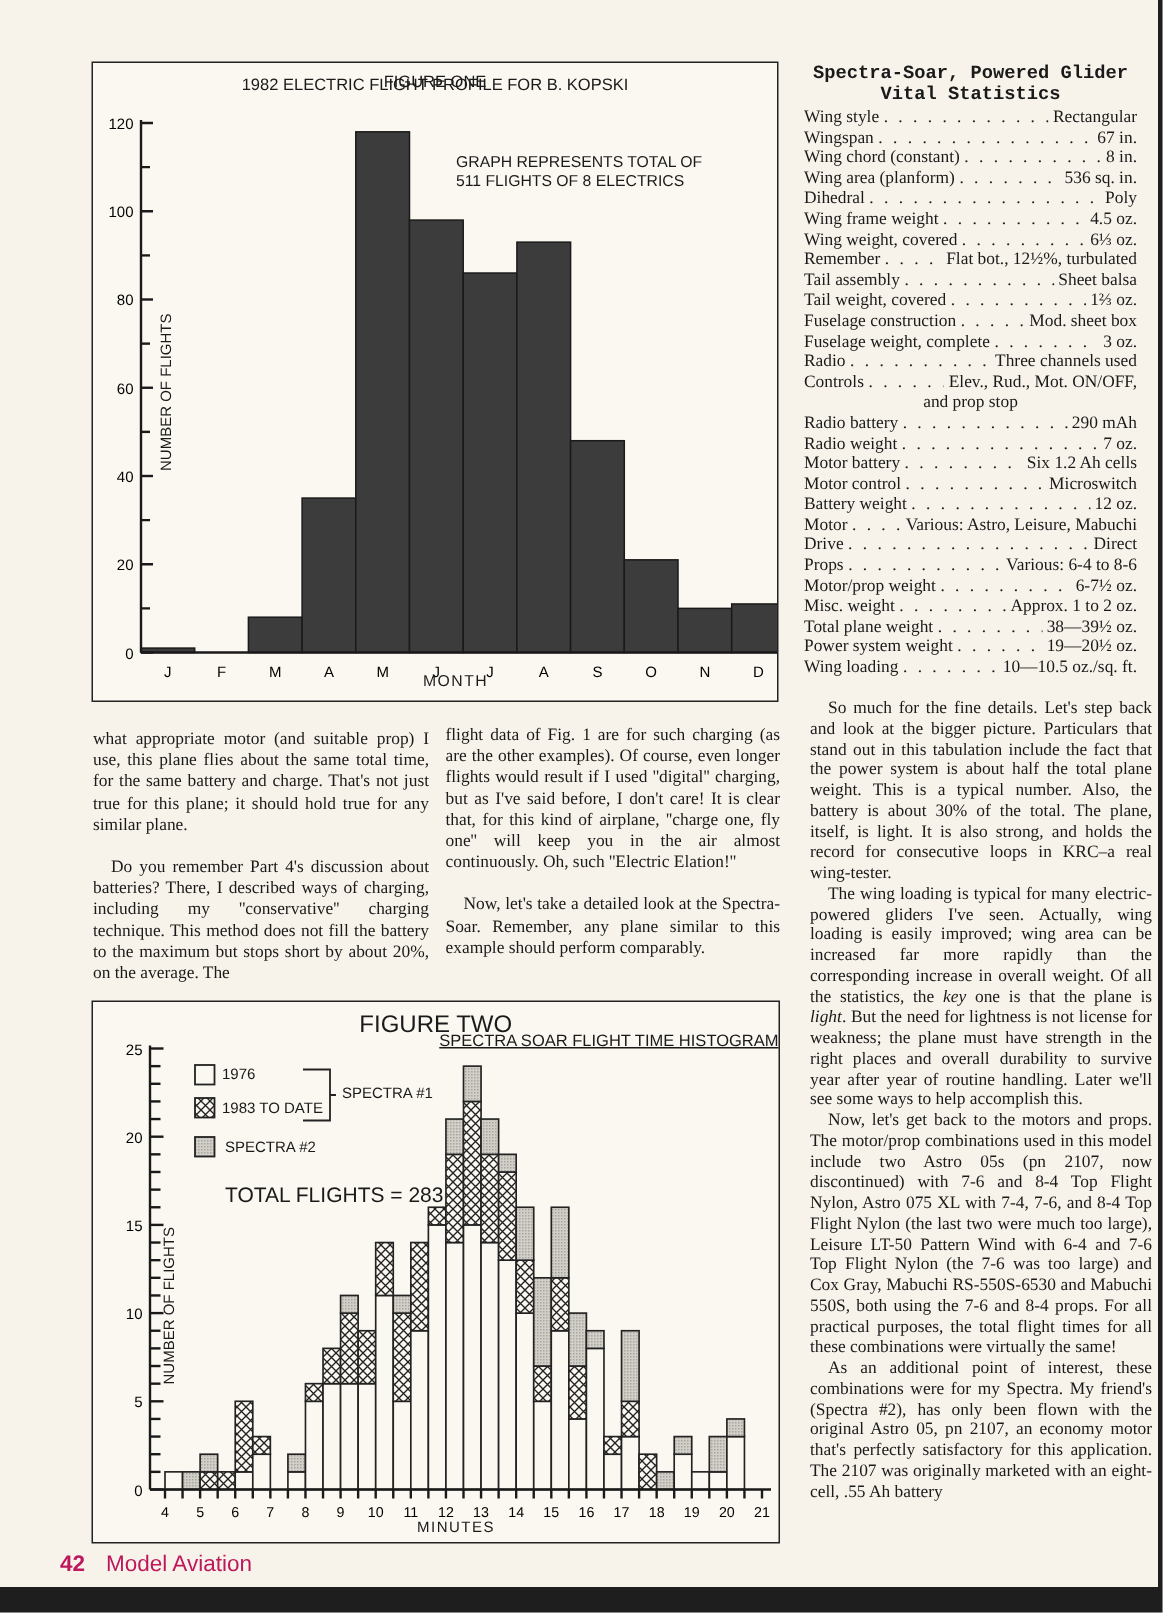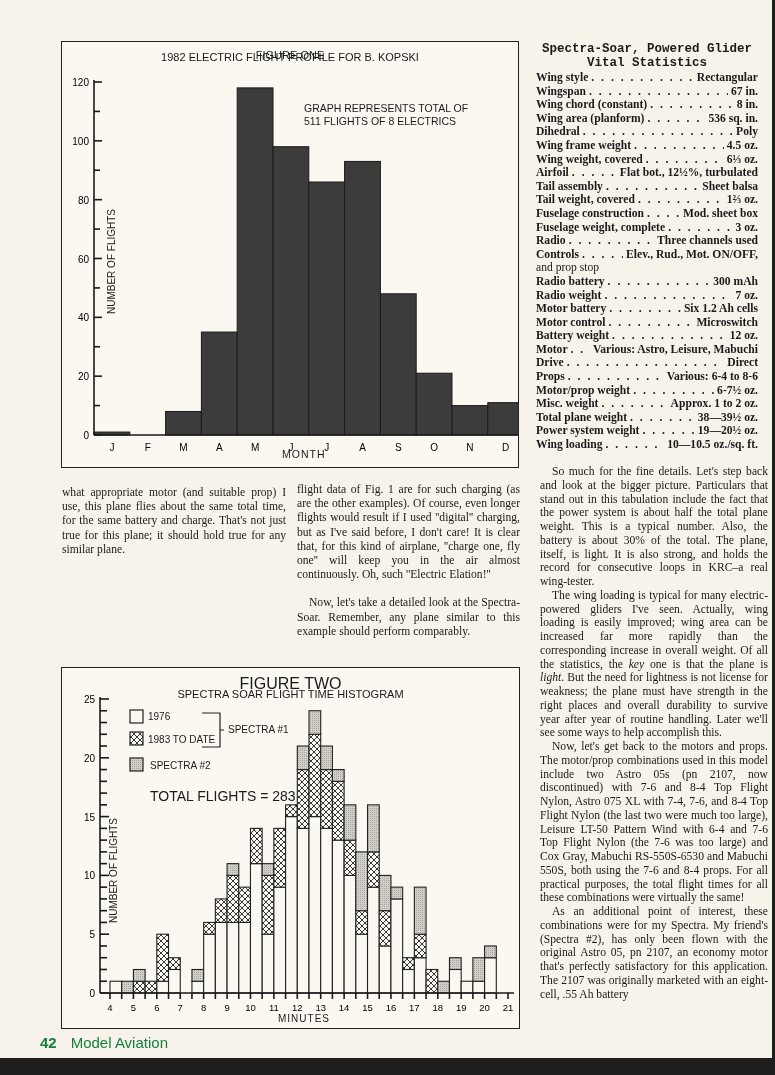--- a/index.html
+++ b/index.html
@@ -7,27 +7,27 @@
   .page{position:absolute;left:0;top:0;width:772px;height:1058px;background:#f7f3ea;}
   .fig{position:absolute;background:#fbf8f1;border:1.5px solid #222;box-sizing:border-box;}
   .fig svg{position:absolute;left:0;top:0;}
   .sans{font-family:"Liberation Sans",sans-serif;}
   .col{position:absolute;font-size:11.6px;line-height:14.2px;text-align:justify;}
   .col p{margin:0;text-indent:12px;}
   .col p.noind{text-indent:0;}
   .col p.gap{margin-top:14px;}
   .stats{position:absolute;left:536px;top:42px;width:222px;font-size:11.6px;line-height:13.6px;}
   .stats h3{margin:0;text-align:center;font-size:12.5px;line-height:14px;font-weight:bold;font-family:Liberation Mono, monospace;}
-  .row{display:flex;align-items:center;white-space:nowrap;overflow:hidden;font-weight:bold;}
+  .row{display:flex;align-items:center;white-space:nowrap;overflow:hidden;}
   .row .k{flex:none;}
   .row .d{flex:1;overflow:hidden;margin:0 3px;letter-spacing:2px;}
   .row .d::before{content:". . . . . . . . . . . . . . . . . . . . . . . . . . . . . . . . . . . . . . . . . . .";}
   .row .v{flex:none;}
-  .row2{text-align:left;}
-  .footer{position:absolute;left:40px;top:1034px;font-family:"Liberation Sans",sans-serif;font-size:15px;color:#15803d;}
+  .row2{text-align:center;}
+  .footer{position:absolute;left:40px;top:1034px;font-family:"Liberation Sans",sans-serif;font-size:15px;color:#be185d;}
   .footer span{margin-right:14px;font-weight:bold;}
   .bar1{fill:#3c3c3c;stroke:#1a1a1a;stroke-width:1;}
   .tick{stroke:#1a1a1a;stroke-width:1.6;}
 </style>
 </head>
 <body>
 
 <div class="page">
 
   <div class="fig" style="left:61px;top:41px;width:458px;height:427px;">
@@ -137,21 +137,21 @@
           <span class="k">Wing frame weight</span>
           <span class="d"></span>
           <span class="v">4.5 oz.</span>
         </div>
         <div class="row">
           <span class="k">Wing weight, covered</span>
           <span class="d"></span>
           <span class="v">6⅓ oz.</span>
         </div>
         <div class="row">
-          <span class="k">Airfoil</span>
+          <span class="k">Remember</span>
           <span class="d"></span>
           <span class="v">Flat bot., 12½%, turbulated</span>
         </div>
         <div class="row">
           <span class="k">Tail assembly</span>
           <span class="d"></span>
           <span class="v">Sheet balsa</span>
         </div>
         <div class="row">
           <span class="k">Tail weight, covered</span>
@@ -175,21 +175,21 @@
         </div>
         <div class="row">
           <span class="k">Controls</span>
           <span class="d"></span>
           <span class="v">Elev., Rud., Mot. ON/OFF,</span>
         </div>
         <div class="row2">and prop stop</div>
         <div class="row">
           <span class="k">Radio battery</span>
           <span class="d"></span>
-          <span class="v">300 mAh</span>
+          <span class="v">290 mAh</span>
         </div>
         <div class="row">
           <span class="k">Radio weight</span>
           <span class="d"></span>
           <span class="v">7 oz.</span>
         </div>
         <div class="row">
           <span class="k">Motor battery</span>
           <span class="d"></span>
           <span class="v">Six 1.2 Ah cells</span>
@@ -242,20 +242,21 @@
         <div class="row">
           <span class="k">Wing loading</span>
           <span class="d"></span>
           <span class="v">10—10.5 oz./sq. ft.</span>
         </div>
       </div>
   </div>
 
   <div class="col" style="left:62px;top:486px;width:224px;">
     <p class="noind">what appropriate motor (and suitable prop) I use, this plane flies about the same total time, for the same battery and charge. That's not just true for this plane; it should hold true for any similar plane.</p>
+    <p class="gap">Do you remember Part 4's discussion about batteries? There, I described ways of charging, including my ''conservative'' charging technique. This method does not fill the battery to the maximum but stops short by about 20%, on the average. The</p>
   </div>
 
   <div class="col" style="left:297px;top:483px;width:223px;">
     <p class="noind">flight data of Fig. 1 are for such charging (as are the other examples). Of course, even longer flights would result if I used ''digital'' charging, but as I've said before, I don't care! It is clear that, for this kind of airplane, ''charge one, fly one'' will keep you in the air almost continuously. Oh, such ''Electric Elation!''</p>
     <p class="gap">Now, let's take a detailed look at the Spectra-Soar. Remember, any plane similar to this example should perform comparably.</p>
   </div>
 
   <div class="col" style="left:540px;top:465px;width:228px;line-height:13.75px;">
     <p>So much for the fine details. Let's step back and look at the bigger picture. Particulars that stand out in this tabulation include the fact that the power system is about half the total plane weight. This is a typical number. Also, the battery is about 30% of the total. The plane, itself, is light. It is also strong, and holds the record for consecutive loops in KRC–a real wing-tester.</p>
     <p><span>The wing loading is typical for many electric-powered gliders I've seen. Actually, wing loading is easily improved; wing area can be increased far more rapidly than the corresponding increase in overall weight. Of all the statistics, the </span><i>key</i><span> one is that the plane is </span><i>light</i><span>. But the need for lightness is not license for weakness; the plane must have strength in the right places and overall durability to survive year after year of routine handling. Later we'll see some ways to help accomplish this.</span></p>
@@ -425,21 +426,21 @@
           <text x="422.5882352941176" y="343" text-anchor="middle" font-size="9.5" font-family="Liberation Sans, sans-serif">20</text>
           <text x="446" y="343" text-anchor="middle" font-size="9.5" font-family="Liberation Sans, sans-serif">21</text>
         </g>
 
       <rect x="68" y="42" width="13" height="13" fill="#fbf8f1" stroke="#222" stroke-width="1.2"></rect>
       <rect x="68" y="64" width="13" height="13" fill="url(#xhatch)" stroke="#222" stroke-width="1.2"></rect>
       <rect x="68" y="90" width="13" height="13" fill="url(#gray)" stroke="#222" stroke-width="1.2"></rect>
       <path d="M140,45 L158,45 L158,79 L140,79 M158,62 L162,62" stroke="#222" fill="none" stroke-width="1.2"></path>
     </svg>
     <div class="sans" style="position:absolute;left:0;width:100%;top:7px;text-align:center;font-size:16px;">FIGURE TWO</div>
-    <div class="sans" style="position:absolute;left:0;width:100%;top:20px;text-align:center;font-size:11px;">SPECTRA SOAR FLIGHT TIME HISTOGRAM</div>
+    <div class="sans" style="position:absolute;left:0;width:100%;top:20px;text-align:right;font-size:11px;text-decoration:underline;">SPECTRA SOAR FLIGHT TIME HISTOGRAM</div>
     <div class="sans" style="position:absolute;left:86px;top:43px;font-size:10px;">1976</div>
     <div class="sans" style="position:absolute;left:86px;top:66px;font-size:10px;">1983 TO DATE</div>
     <div class="sans" style="position:absolute;left:166px;top:56px;font-size:10px;">SPECTRA #1</div>
     <div class="sans" style="position:absolute;left:88px;top:92px;font-size:10px;">SPECTRA #2</div>
     <div class="sans" style="position:absolute;left:88px;top:120px;font-size:14px;">TOTAL FLIGHTS = 283</div>
     <div class="sans" style="position:absolute;left:46px;top:255px;font-size:10px;transform:rotate(-90deg);transform-origin:left top;white-space:nowrap;">NUMBER OF FLIGHTS</div>
     <div class="sans" style="position:absolute;left:216px;top:345px;font-size:10px;letter-spacing:1px;">MINUTES</div>
   </div>
 
   <div class="footer">

